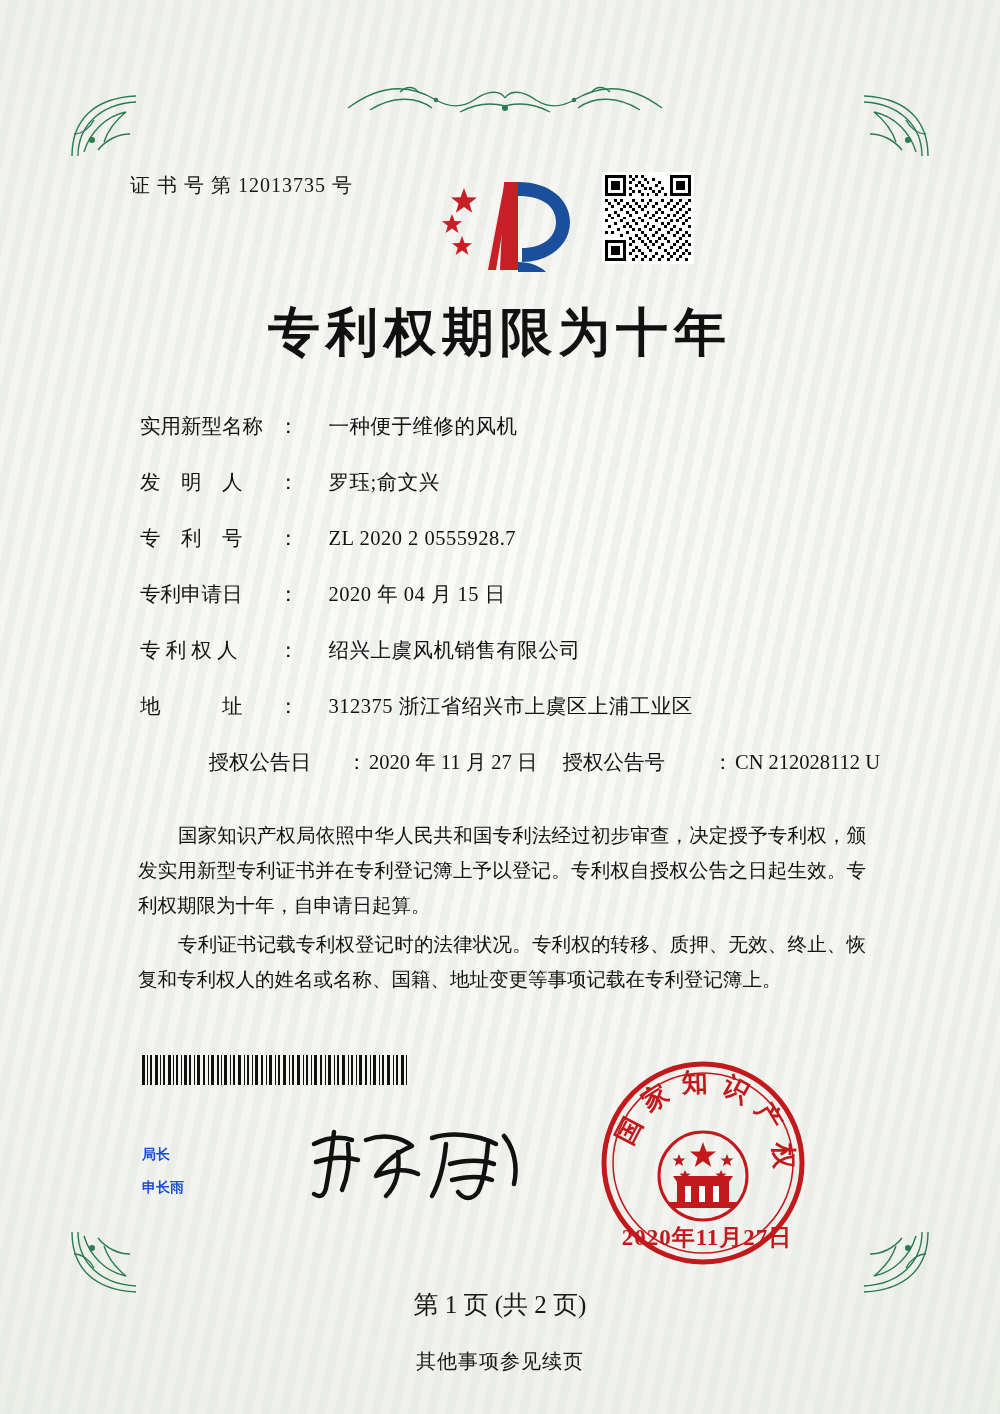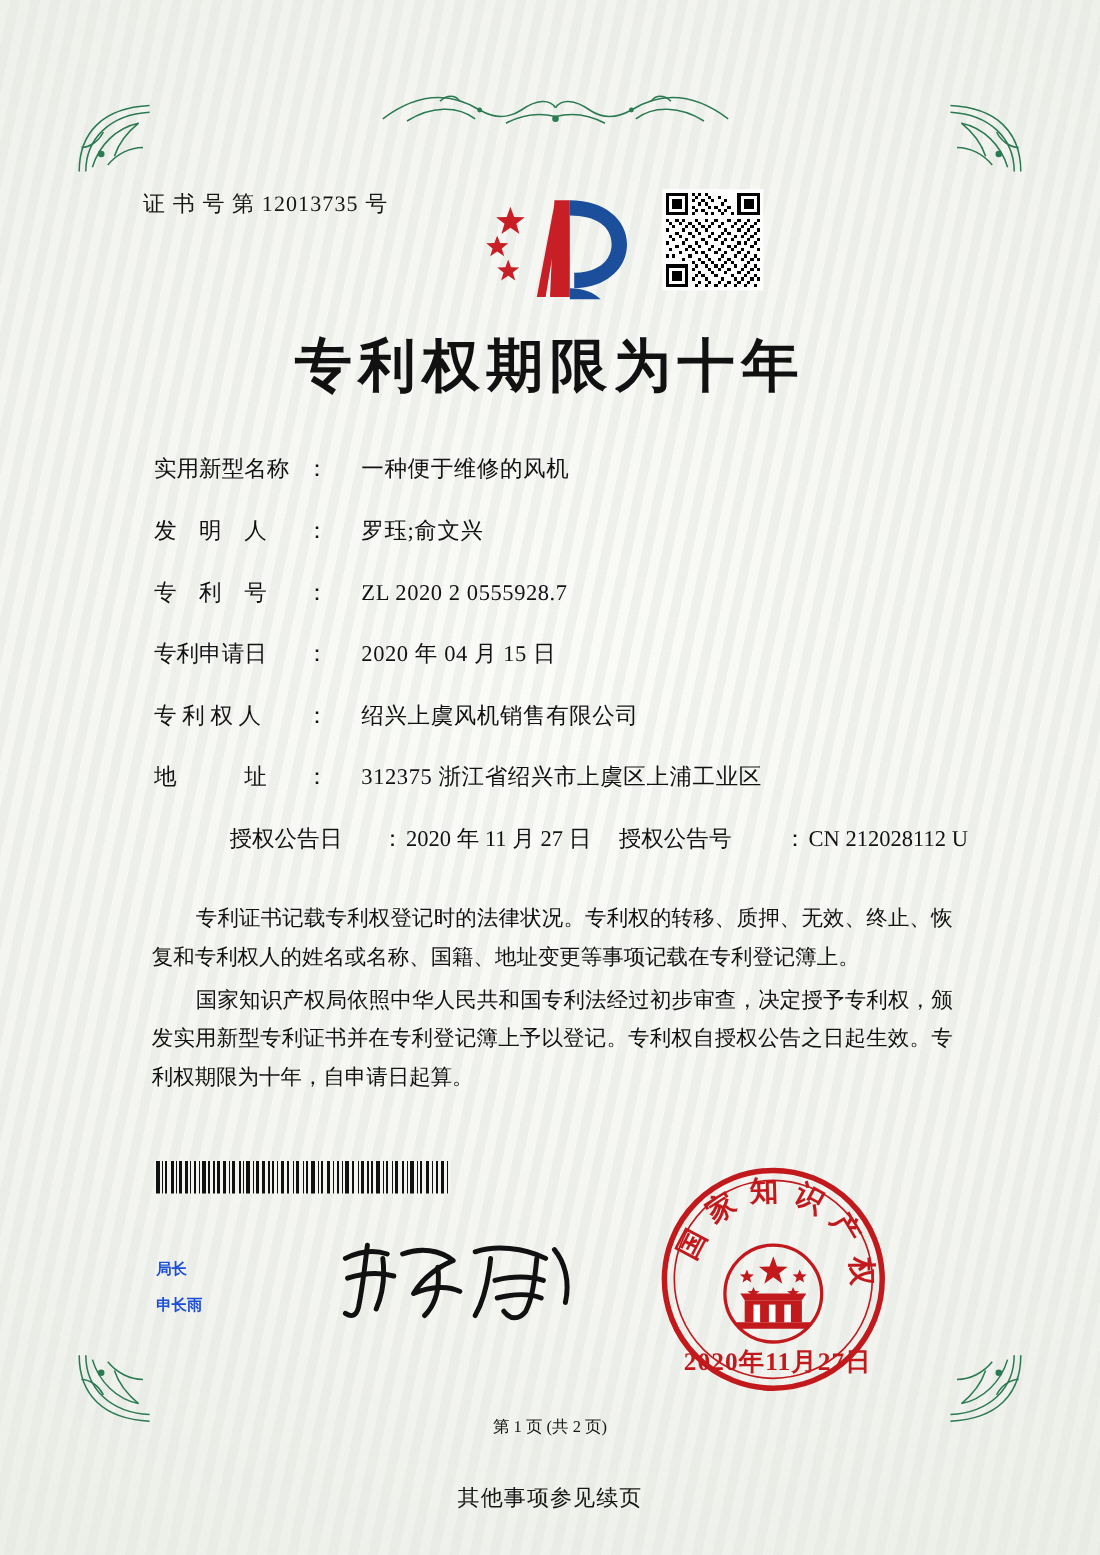--- a/index.html
+++ b/index.html
@@ -213,21 +213,21 @@
     font-size: 23px;
     letter-spacing: 1px;
     font-weight: bold;
   }
 
   .page-num {
     position: absolute;
     left: 0; top: 1288px;
     width: 1000px;
     text-align: center;
-    font-size: 15px;
+    font-size: 25px;
     color: #161616;
   }
 
   .footer-note {
     position: absolute;
     left: 0; top: 1348px;
     width: 1000px;
     text-align: center;
     font-size: 20px;
     color: #161616;
@@ -574,22 +574,22 @@
       <span class="field-label">授权公告日</span>
       <span class="field-colon">：</span>
       <span>2020 年 11 月 27 日</span>
       <span class="second-label">授权公告号</span>
       <span class="field-colon">：</span>
       <span>CN 212028112 U</span>
     </div>
   </div>
 
   <div class="paragraphs">
+    <p>国家知识产权局依照中华人民共和国专利法经过初步审查，决定授予专利权，颁发实用新型专利证书并在专利登记簿上予以登记。专利权自授权公告之日起生效。专利权期限为十年，自申请日起算。</p>
     <p>专利证书记载专利权登记时的法律状况。专利权的转移、质押、无效、终止、恢复和专利权人的姓名或名称、国籍、地址变更等事项记载在专利登记簿上。</p>
-    <p>国家知识产权局依照中华人民共和国专利法经过初步审查，决定授予专利权，颁发实用新型专利证书并在专利登记簿上予以登记。专利权自授权公告之日起生效。专利权期限为十年，自申请日起算。</p>
   </div>
 
   <div class="barcode">
     <svg viewBox="0 0 270 30" shape-rendering="crispEdges">
       <rect width="270" height="30" fill="#f4f5f1"></rect>
       <g fill="#111">
         <rect x="2" y="0" width="3" height="30"></rect>
           <rect x="7" y="0" width="1" height="30"></rect>
         <rect x="10" y="0" width="2" height="30"></rect>
           <rect x="15" y="0" width="3" height="30"></rect>

